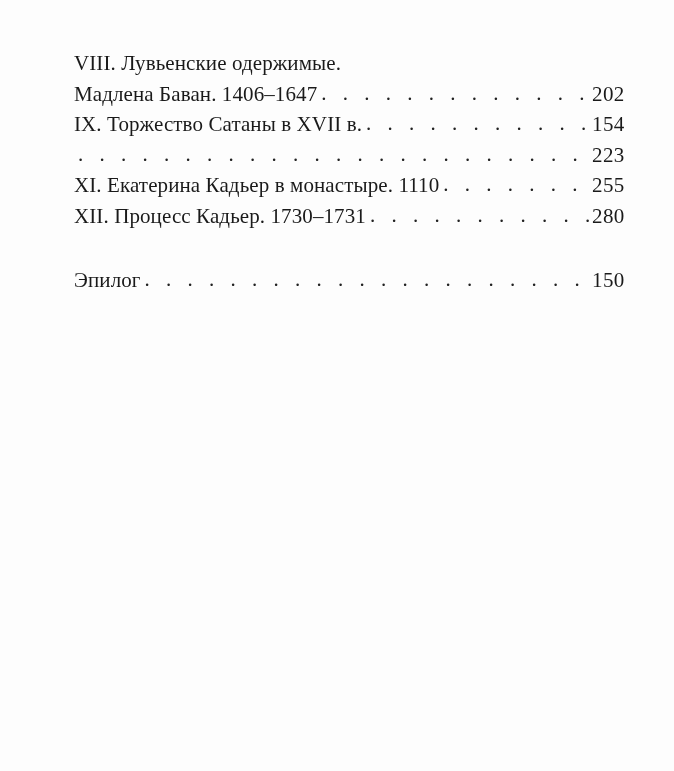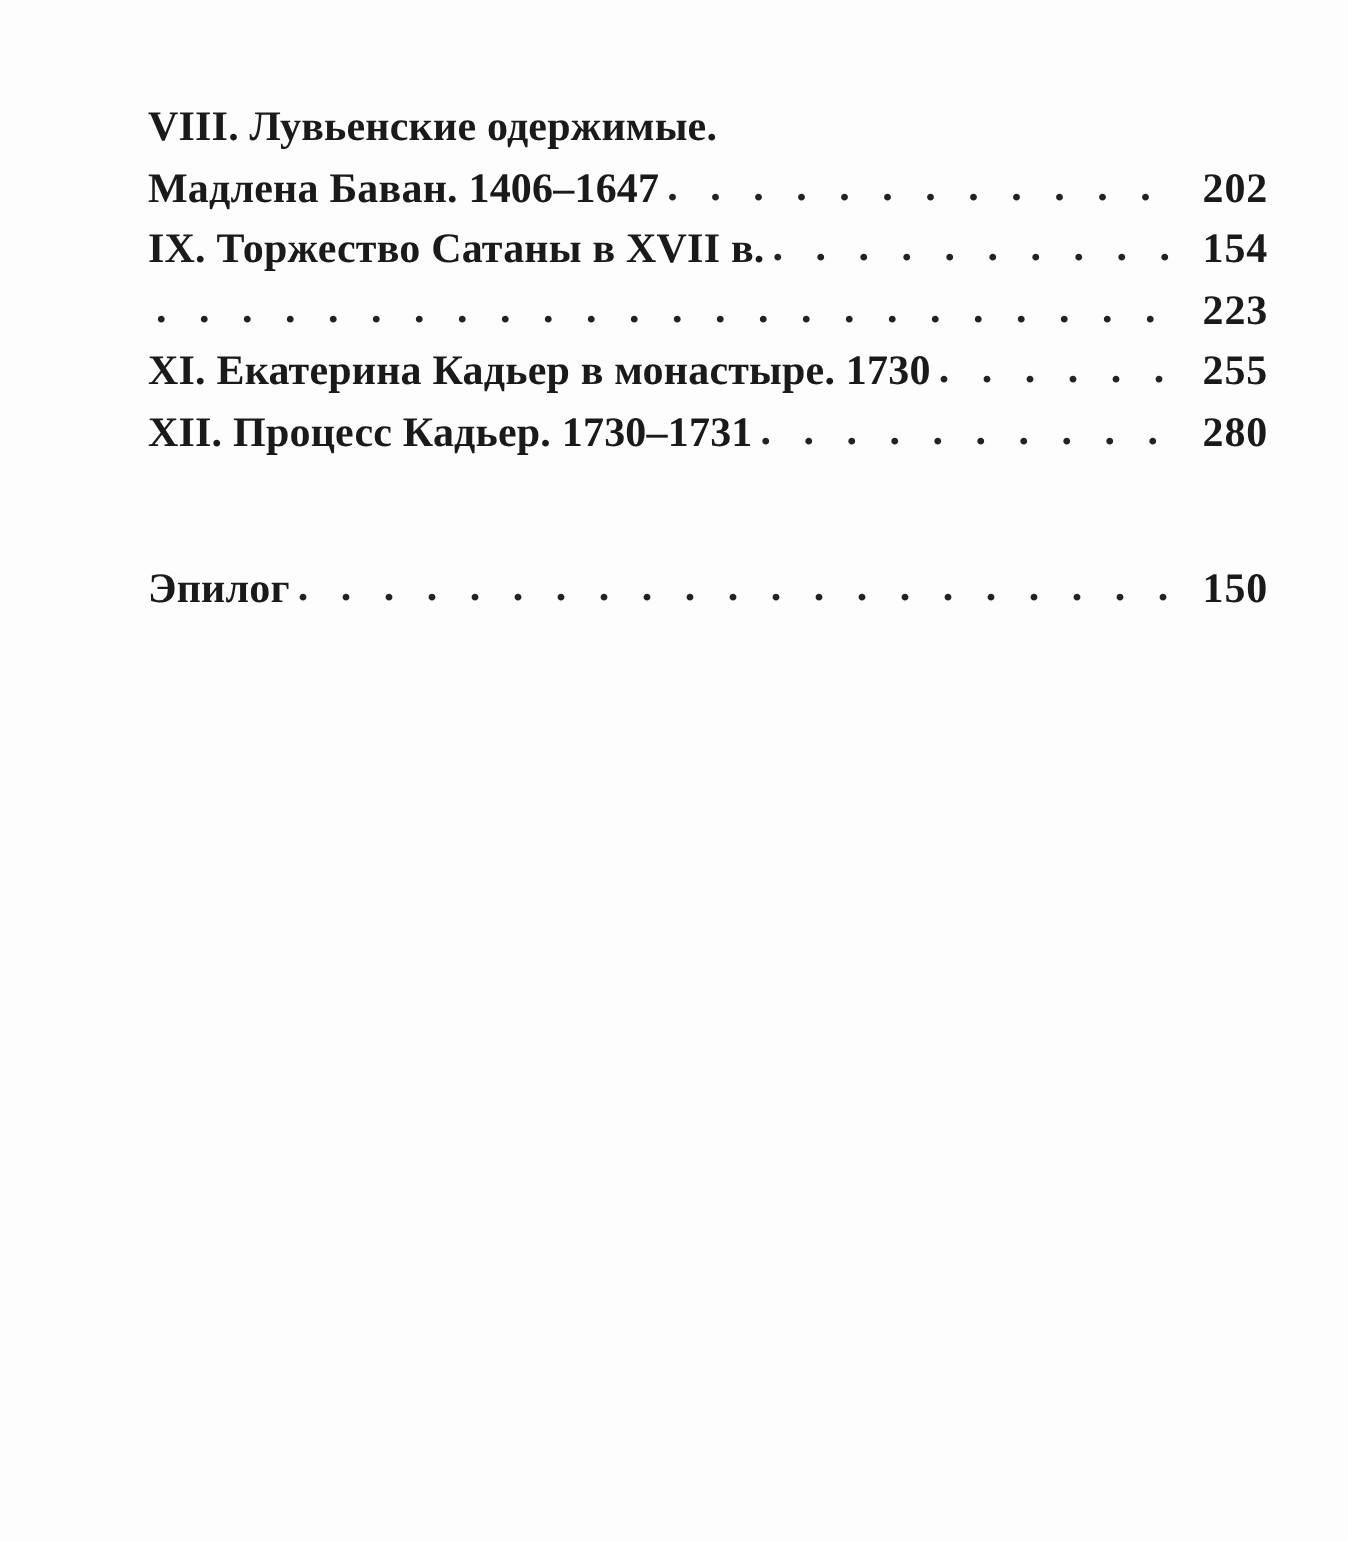--- a/index.html
+++ b/index.html
@@ -25,45 +25,44 @@
     left: 74px;
     top: 48px;
     width: 560px;
   }
   .toc-entry {
     display: flex;
     align-items: baseline;
     font-size: 21px;
     line-height: 30.5px;
     white-space: nowrap;
-    font-weight: bold;
   }
   .toc-entry .title {
     flex: 0 0 auto;
     letter-spacing: 0.1px;
   }
   .toc-entry .leader {
     flex: 1 1 auto;
     overflow: hidden;
     white-space: nowrap;
     margin: 0 3px 0 4px;
     font-size: 21px;
     letter-spacing: 5.5px;
     color: #222;
     position: relative;
     top: -1px;
   }
   .toc-entry .page-num {
     flex: 0 0 auto;
-    text-align: right;
+    text-align: left;
     min-width: 42px;
     letter-spacing: 0.4px;
   }
   .epilogue-block {
-    margin-top: 48px;
+    margin-top: 34px;
   }
   .faint-marks {
     position: absolute;
     left: 0;
     top: 0;
     width: 100%;
     height: 100%;
     pointer-events: none;
   }
   .ghost {
@@ -103,21 +102,21 @@
       <span class="leader">. . . . . . . . . . . . . . . . . . . . . . . . . . . . . . . . . .</span>
       <span class="page-num">154</span>
     </div>
 
     <div class="toc-entry">
       <span class="leader">. . . . . . . . . . . . . . . . . . . . . . . . . . . . . . . . . .</span>
       <span class="page-num">223</span>
     </div>
 
     <div class="toc-entry">
-      <span class="title">XI. Екатерина Кадьер в монастыре. 1730</span>
+      <span class="title">XI. Екатерина Кадьер в монастыре. 1110</span>
       <span class="leader">. . . . . . . . . . . . . . . . . . . . . . . . . . . . . . . . . .</span>
       <span class="page-num">255</span>
     </div>
 
     <div class="toc-entry">
       <span class="title">XII. Процесс Кадьер. 1730–1731</span>
       <span class="leader">. . . . . . . . . . . . . . . . . . . . . . . . . . . . . . . . . .</span>
       <span class="page-num">280</span>
     </div>
 

